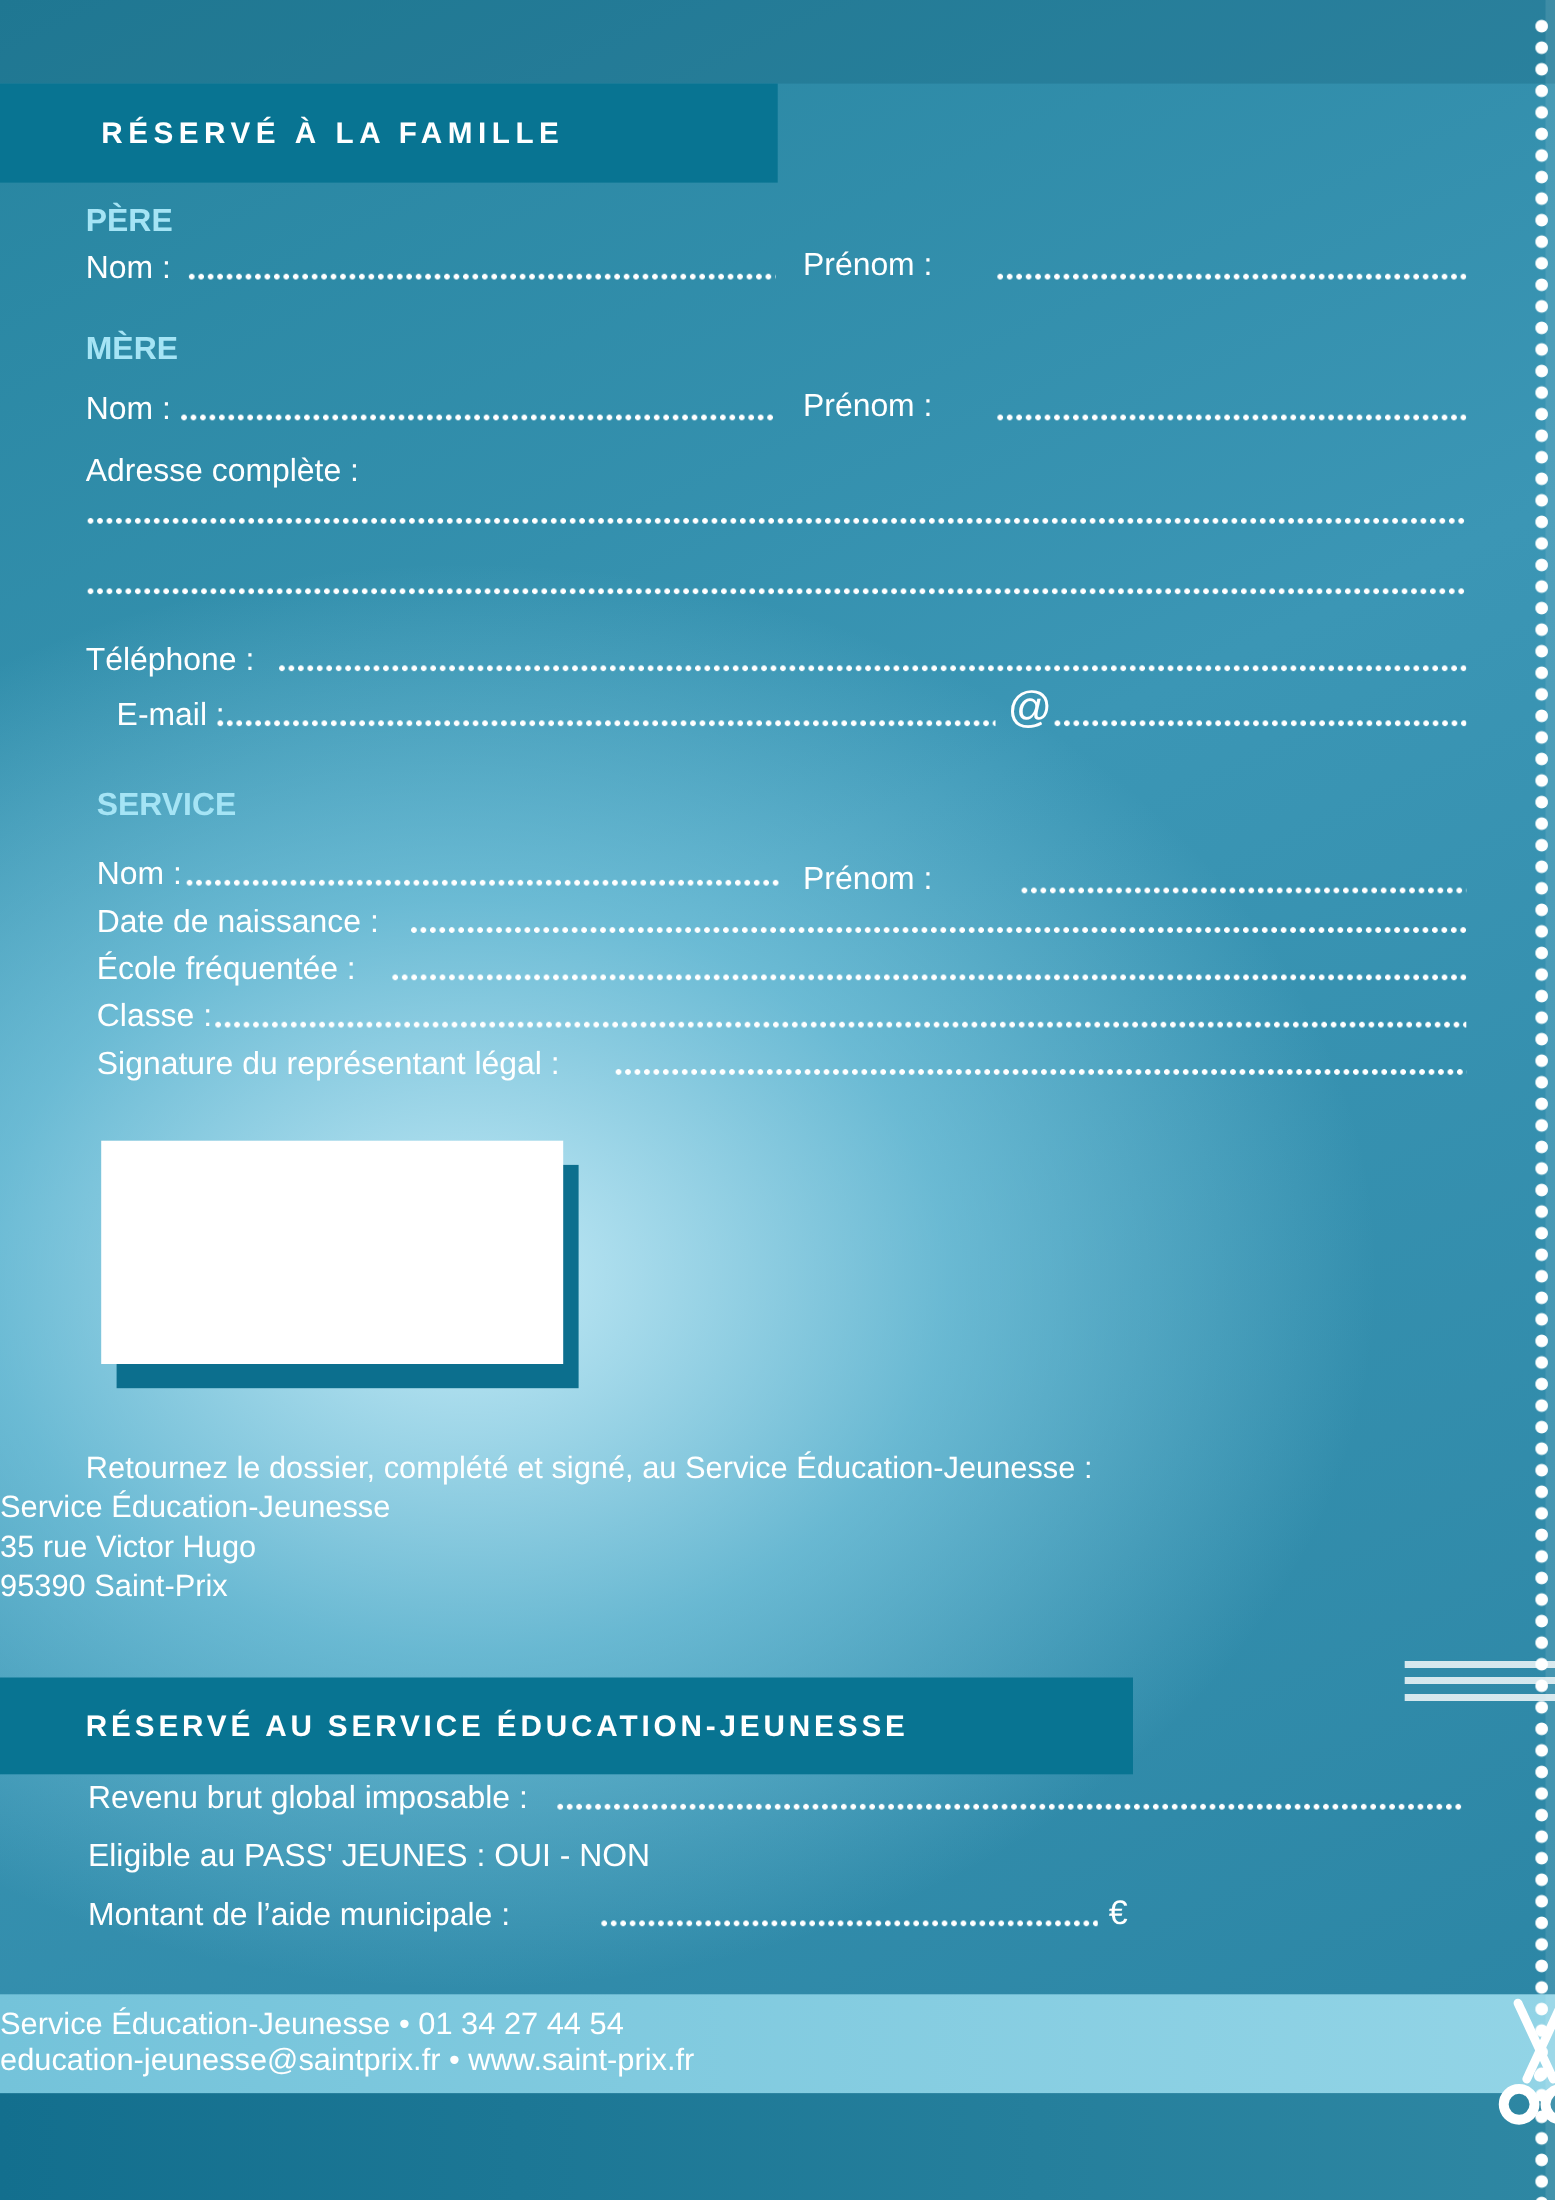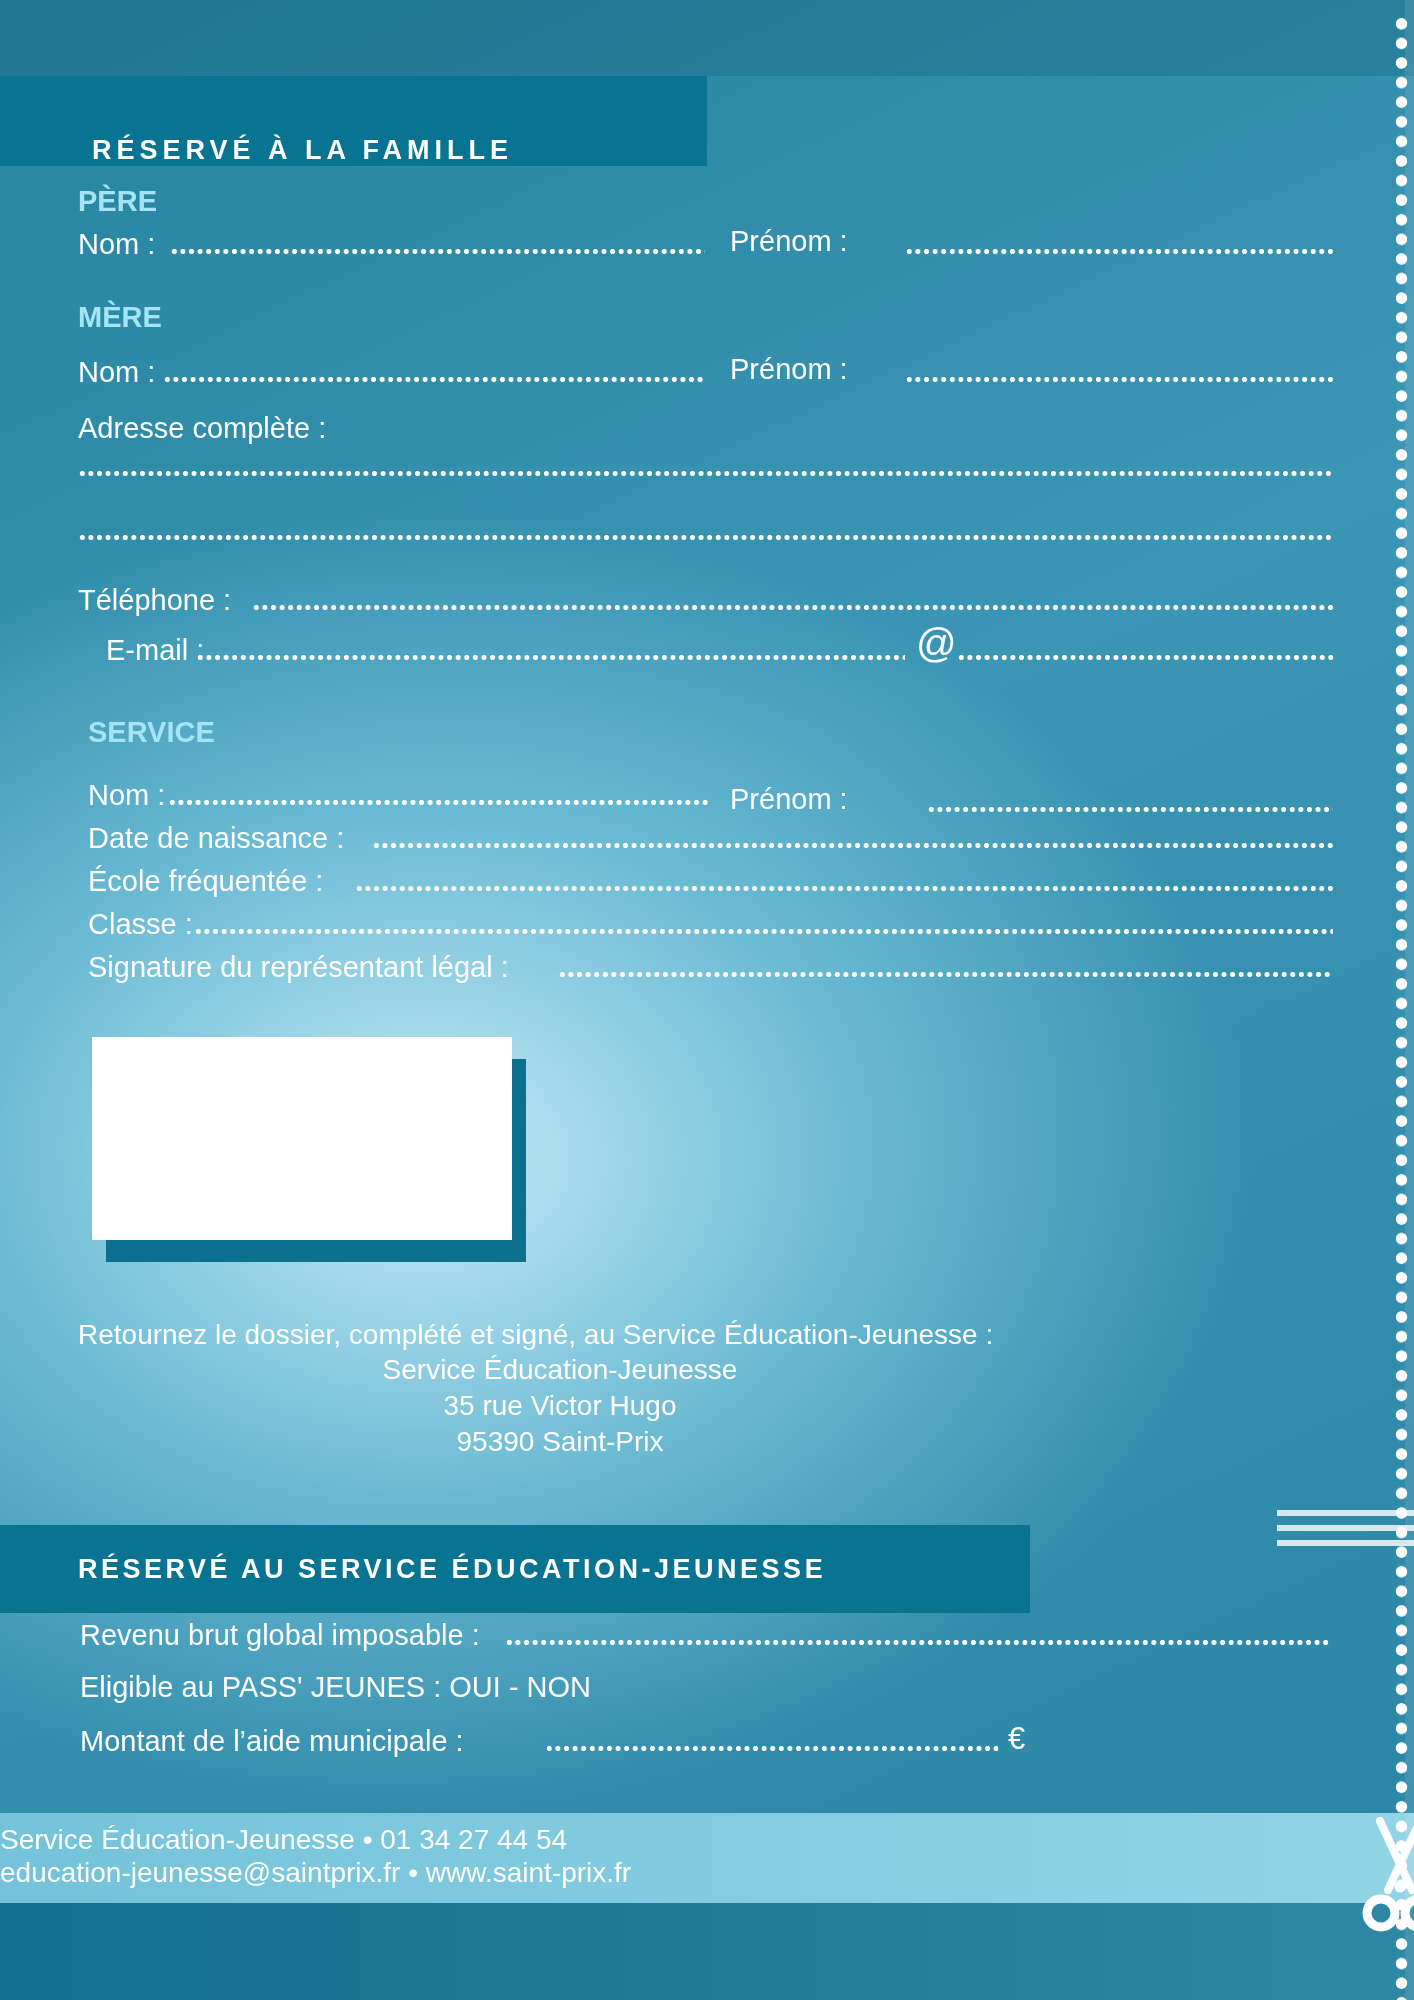--- a/index.html
+++ b/index.html
@@ -12,21 +12,21 @@
   .bg-glow {
     position:absolute; left:0; top:0; width:100%; height:100%;
     background: radial-gradient(1150px 900px at 30% 58%,
        rgba(205,240,251,0.95) 0%, rgba(140,212,234,0.60) 38%, rgba(255,255,255,0) 72%);
   }
   .top-strip { position:absolute; left:0; top:0; width:100%; height:76px; background:rgba(7,70,94,0.20); }
   .band {
     position:absolute; background:#087492; display:flex; align-items:center;
     color:#ffffff; font-weight:bold; font-size:27px; letter-spacing:5px; white-space:nowrap;
   }
-  .band-1 { left:0; top:76px; width:707px; height:90px; padding-left:92px;align-items:flex-end; }
+  .band-1 { left:0; top:76px; width:707px; height:90px; padding-left:92px; }
   .band-2 { left:0; top:1492px; width:1030px; height:88px; padding-left:78px; letter-spacing:3.5px;margin-top:33px; }
   .hd  { position:absolute; font-weight:bold; font-size:29px; color:#a5e4f5; white-space:nowrap; line-height:34px; }
   .lbl { position:absolute; font-size:29px; color:#ffffff; white-space:nowrap; line-height:34px; }
   .leader {
     position:absolute; height:7px;
     background-image: radial-gradient(circle, #ffffff 2.2px, rgba(255,255,255,0) 2.9px);
     background-size: 8.6px 7px; background-repeat:repeat-x;
   }
   .vdots {
     position:absolute; left:1395px; top:14px; width:13px; height:1986px;
@@ -35,21 +35,21 @@
   }
   .right-strip { position:absolute; right:0; top:0; width:9px; height:100%; background:rgba(255,255,255,0.10); }
   .stripes {
     position:absolute; left:1277px; top:1510px; width:137px; height:38px;
     background: repeating-linear-gradient(180deg,
       rgba(255,255,255,0.80) 0px, rgba(255,255,255,0.80) 6px,
       rgba(255,255,255,0) 6px, rgba(255,255,255,0) 15px);
   }
   .white-box-shadow { position:absolute; left:106px; top:1059px; width:420px; height:203px; background:#0c6f8e; }
   .white-box { position:absolute; left:92px; top:1037px; width:420px; height:203px; background:#ffffff; }
-  .addr-block { position:absolute; left:0; top:1352px; width:1120px; text-align:center;
+  .addr-block { position:absolute; left:0; top:1352px; width:1120px; text-align:left;
                 color:#ffffff; font-size:28px; line-height:36px; }
   .footer-band { position:absolute; left:0; top:1813px; width:100%; height:90px;
                  background:linear-gradient(90deg,#74c3da,#92d4e6); }
   .footer-line { position:absolute; left:0; width:100%; text-align:left; color:#ffffff; font-size:28px; }
   .bottom-band { position:absolute; left:0; top:1903px; width:100%; height:97px;
                  background:linear-gradient(90deg,#136f8e,#2e87a3); }
   .scissors { position:absolute; left:1350px; top:1816px; }
 </style>
 </head>
 <body>

